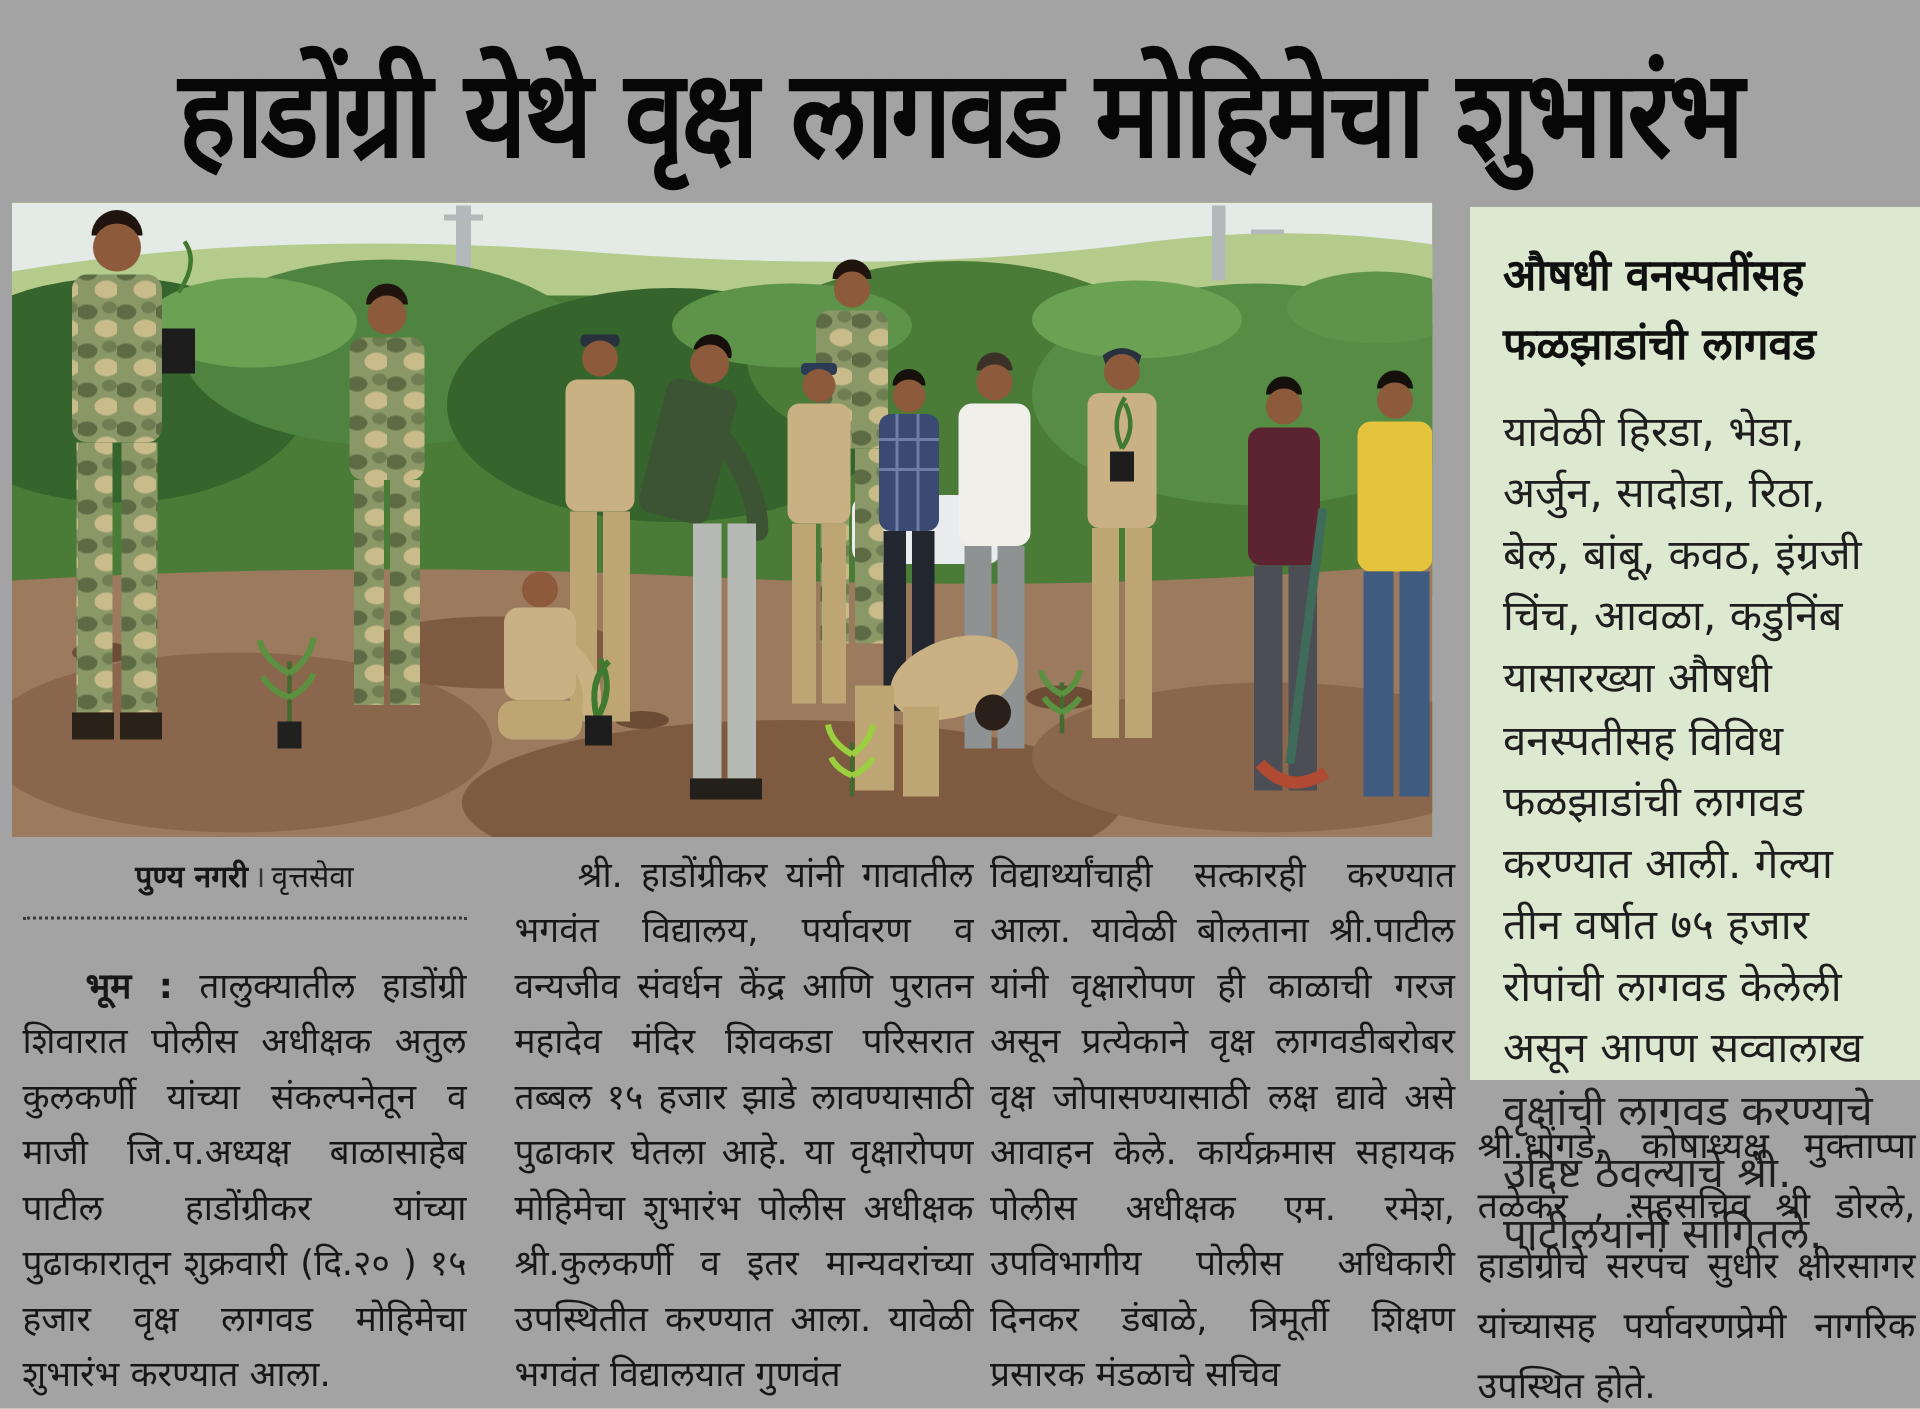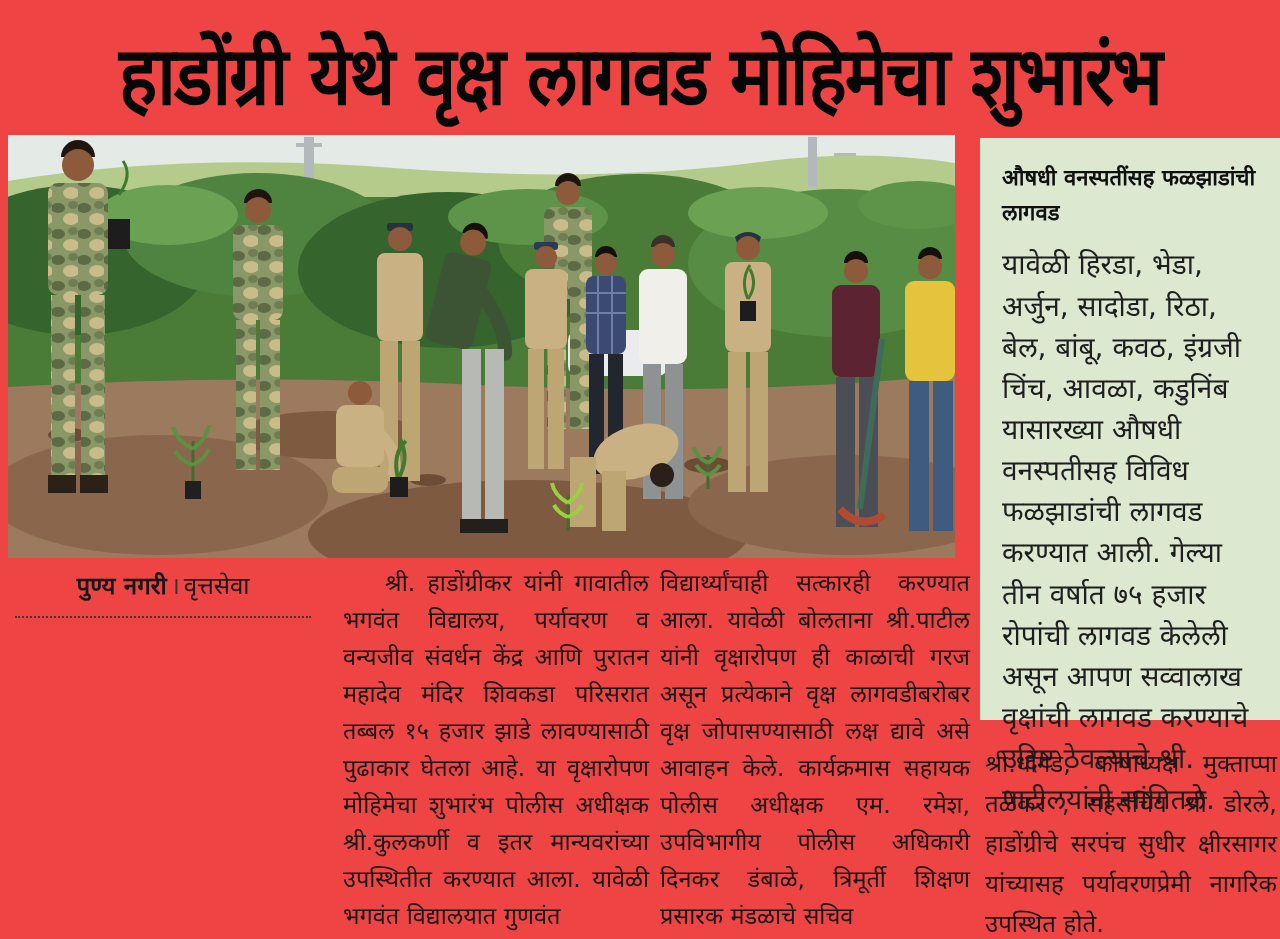--- a/index.html
+++ b/index.html
@@ -6,21 +6,21 @@
   body {
     width: 1280px; height: 939px;
     background: #ffffff;
     font-family: "DejaVu Sans", sans-serif;
     color: #1b1b1b;
   }
   .page {
     position: relative;
     width: 1280px; height: 939px;
     overflow: hidden;
-    background: #ef4444;
+    background: #a3a3a3;
   }
   
   .headline {
     position: absolute;
     left: 0; top: 2px;
     width: 1280px; height: 126px;
     display: flex; align-items: center; justify-content: center;
     font-size: 72px; font-weight: 800;
     letter-spacing: -2px;
     white-space: nowrap;
@@ -39,21 +39,21 @@
   .photo svg { display: block; }
   
   .sidebar {
     position: absolute;
     left: 980px; top: 138px;
     width: 300px; height: 582px;
     box-sizing: border-box;
     padding: 22px 16px 0 22px;
   }
   .sidebar-heading {
-    font-size: 22px; font-weight: 700;
+    font-size: 29px; font-weight: 700;
     line-height: 1.6;
     color: #101010;
   }
   .sidebar-body {
     margin-top: 14px;
     font-size: 28px;
     line-height: 1.47;
     color: #1e1e1e;
   }
   
@@ -64,21 +64,21 @@
     font-size: 23.5px;
     line-height: 37px;
     color: #171717;
   }
   .col p { margin: 0; }
   .col1 { left: 15px;  width: 296px; }
   .col2 { left: 343px; width: 306px; }
   .col3 { left: 660px; width: 310px; }
   .byline {
     text-align: center;
-    font-size: 24px;
+    font-size: 20px;
     line-height: 1.3;
     padding: 6px 0 14px 0;
     border-bottom: 2px dotted #3a3a3a;
   }
   .byline .paper { font-weight: 700; }
   .byline .sep { margin: 0 4px; color: #333; }
   .col1 .bodytext { margin-top: 26px; }
   .indent { text-indent: 42px; }
   .lead { font-weight: 700; }
   
@@ -288,20 +288,21 @@
 
   <div class="sidebar" style="background: rgb(221, 232, 208);">
     <div class="sidebar-heading">औषधी वनस्पतींसह फळझाडांची लागवड</div>
     <div class="sidebar-body">यावेळी हिरडा, भेडा, अर्जुन, सादोडा, रिठा, बेल, बांबू, कवठ, इंग्रजी चिंच, आवळा, कडुनिंब यासारख्या औषधी वनस्पतीसह विविध फळझाडांची लागवड करण्यात आली. गेल्या तीन वर्षात ७५ हजार रोपांची लागवड केलेली असून आपण सव्वालाख वृक्षांची लागवड करण्याचे उद्दिष्ट ठेवल्याचे श्री. पाटीलयांनी सांगितले.</div>
   </div>
 
   <div class="col col1">
     <div class="byline">
       <span class="paper">पुण्य नगरी</span><span class="sep">।</span><span>वृत्तसेवा</span>
     </div>
+    <p class="bodytext indent"><span class="lead">भूम :</span> <span>तालुक्यातील हाडोंग्री शिवारात पोलीस अधीक्षक अतुल कुलकर्णी यांच्या संकल्पनेतून व माजी जि.प.अध्यक्ष बाळासाहेब पाटील हाडोंग्रीकर यांच्या पुढाकारातून शुक्रवारी (दि.२० ) १५ हजार वृक्ष लागवड मोहिमेचा शुभारंभ करण्यात आला.</span></p>
   </div>
 
   <div class="col col2">
     <p class="indent">श्री. हाडोंग्रीकर यांनी गावातील भगवंत विद्यालय, पर्यावरण व वन्यजीव संवर्धन केंद्र आणि पुरातन महादेव मंदिर शिवकडा परिसरात तब्बल १५ हजार झाडे लावण्यासाठी पुढाकार घेतला आहे. या वृक्षारोपण मोहिमेचा शुभारंभ पोलीस अधीक्षक श्री.कुलकर्णी व इतर मान्यवरांच्या उपस्थितीत करण्यात आला. यावेळी भगवंत विद्यालयात गुणवंत</p>
   </div>
 
   <div class="col col3">
     <p>विद्यार्थ्यांचाही सत्कारही करण्यात आला. यावेळी बोलताना श्री.पाटील यांनी वृक्षारोपण ही काळाची गरज असून प्रत्येकाने वृक्ष लागवडीबरोबर वृक्ष जोपासण्यासाठी लक्ष द्यावे असे आवाहन केले. कार्यक्रमास सहायक पोलीस अधीक्षक एम. रमेश, उपविभागीय पोलीस अधिकारी दिनकर डंबाळे, त्रिमूर्ती शिक्षण प्रसारक मंडळाचे सचिव</p>
   </div>
 

